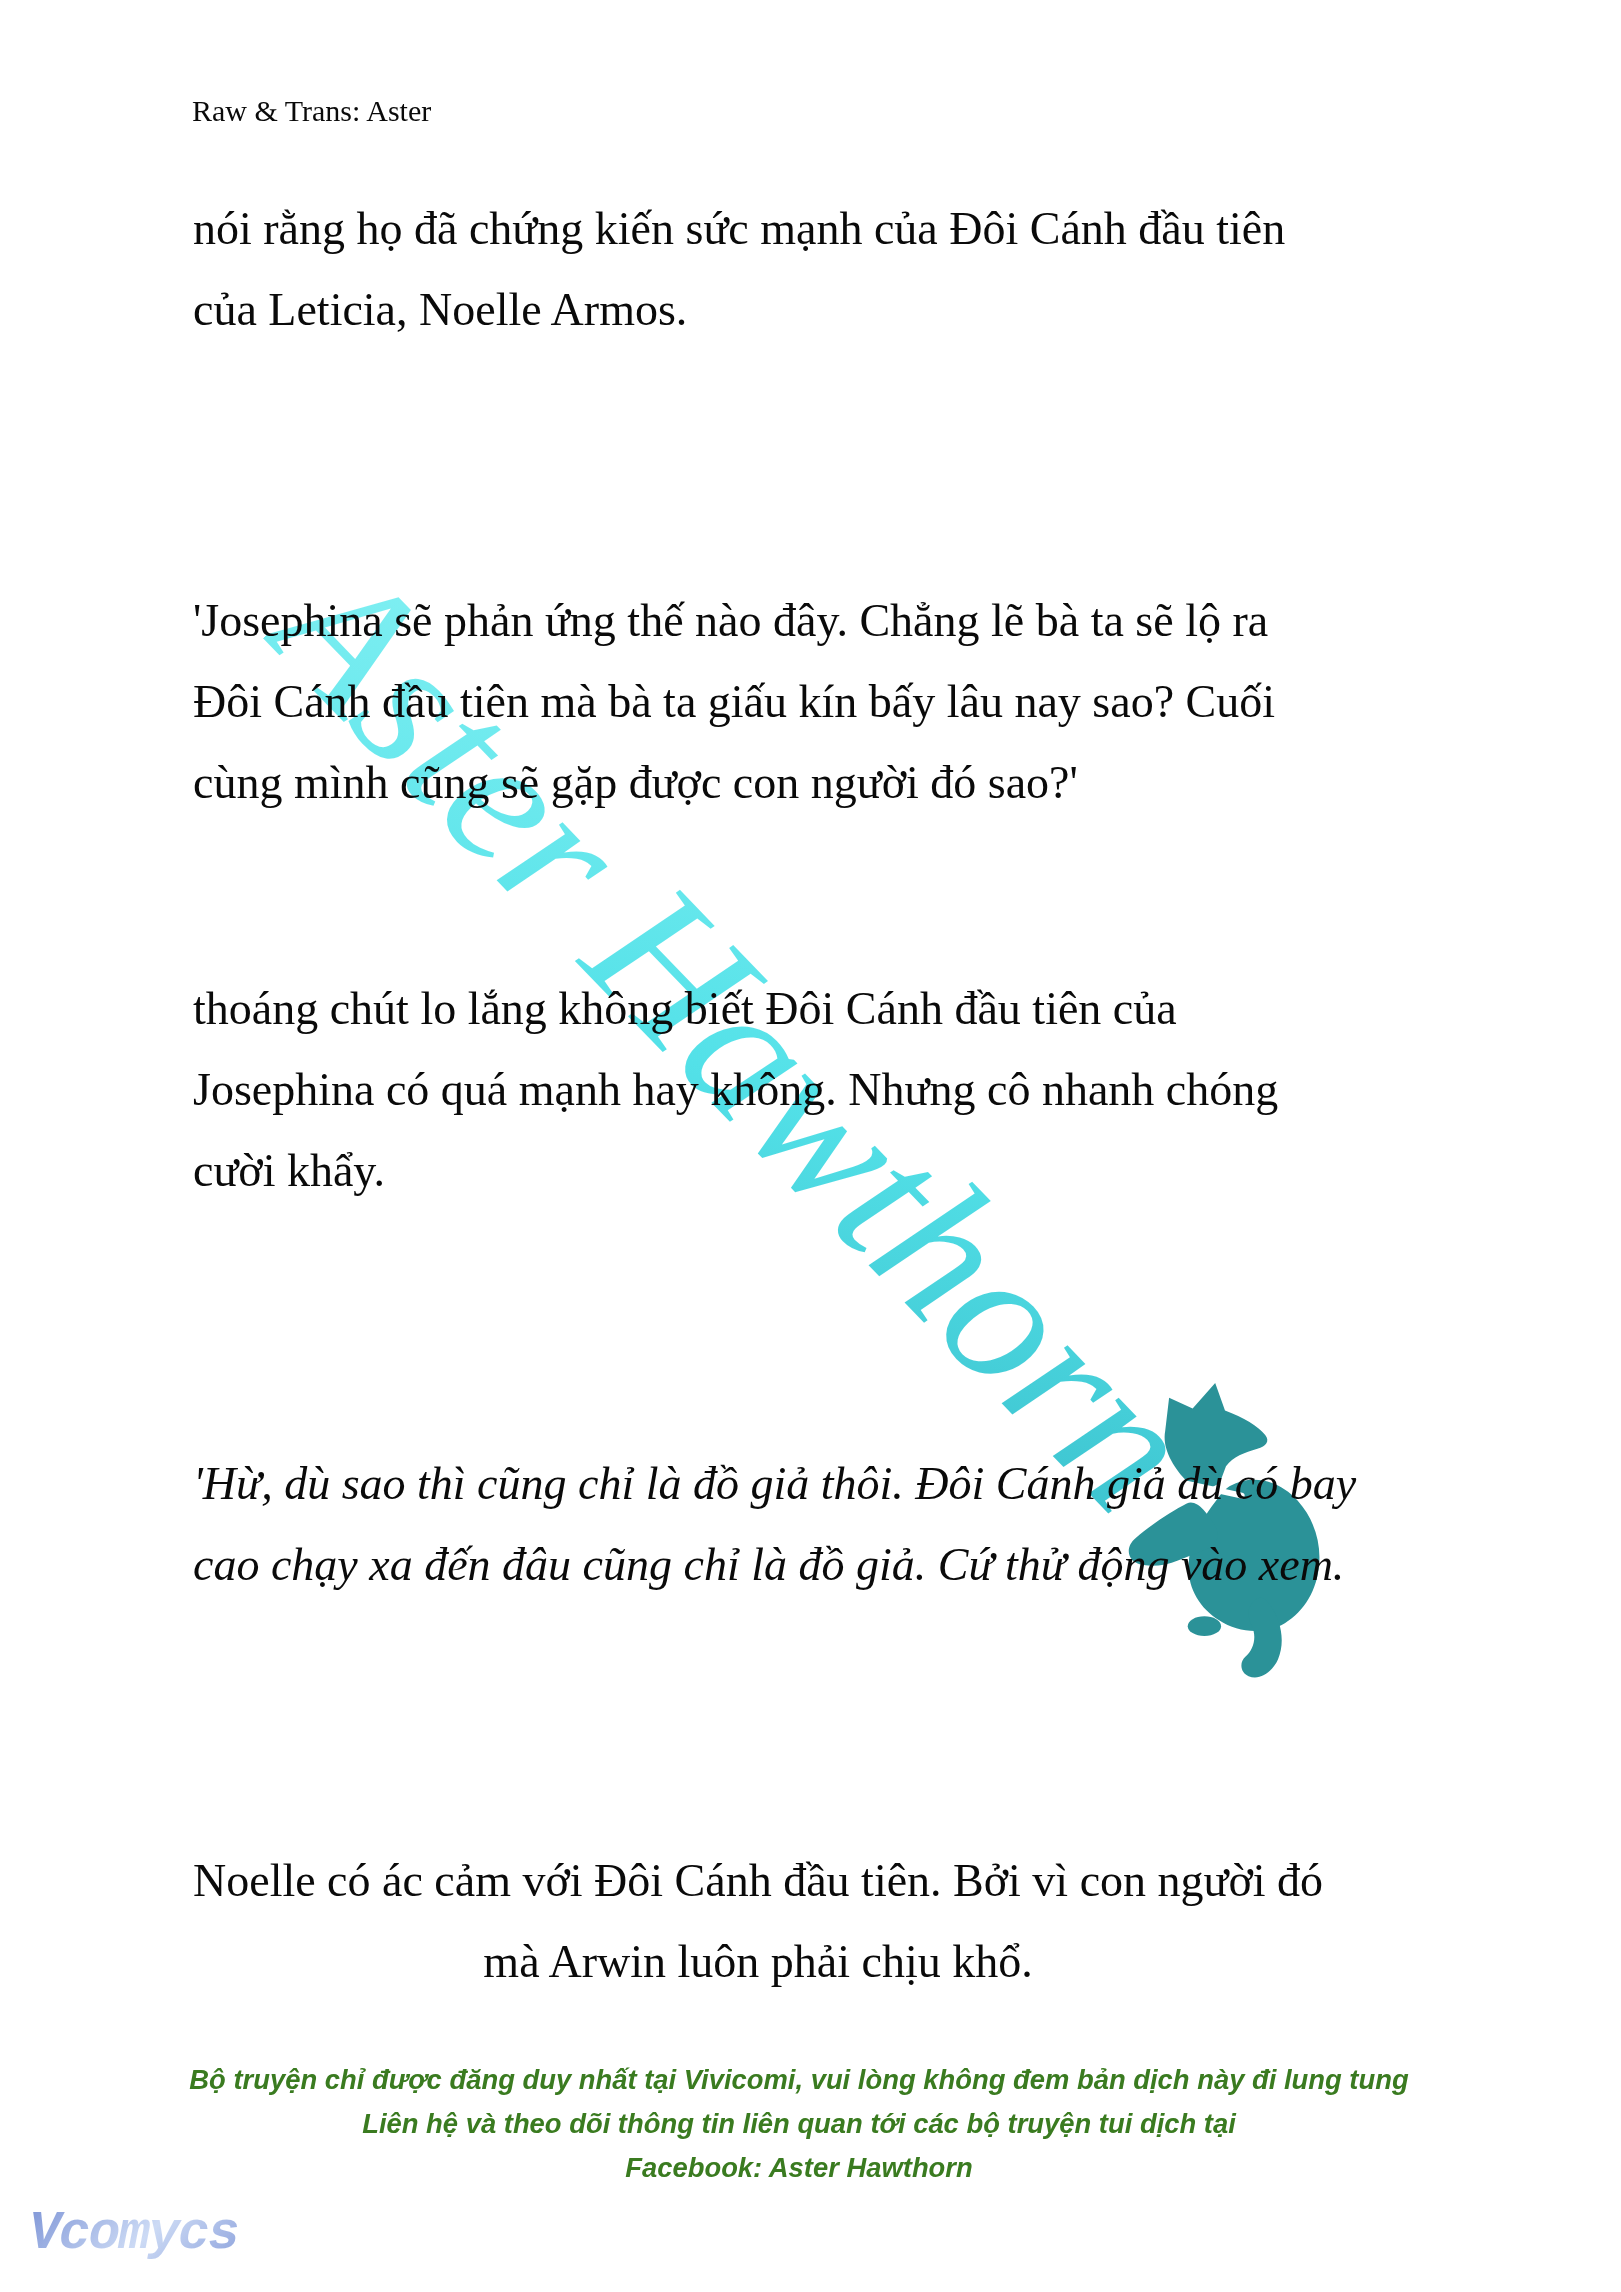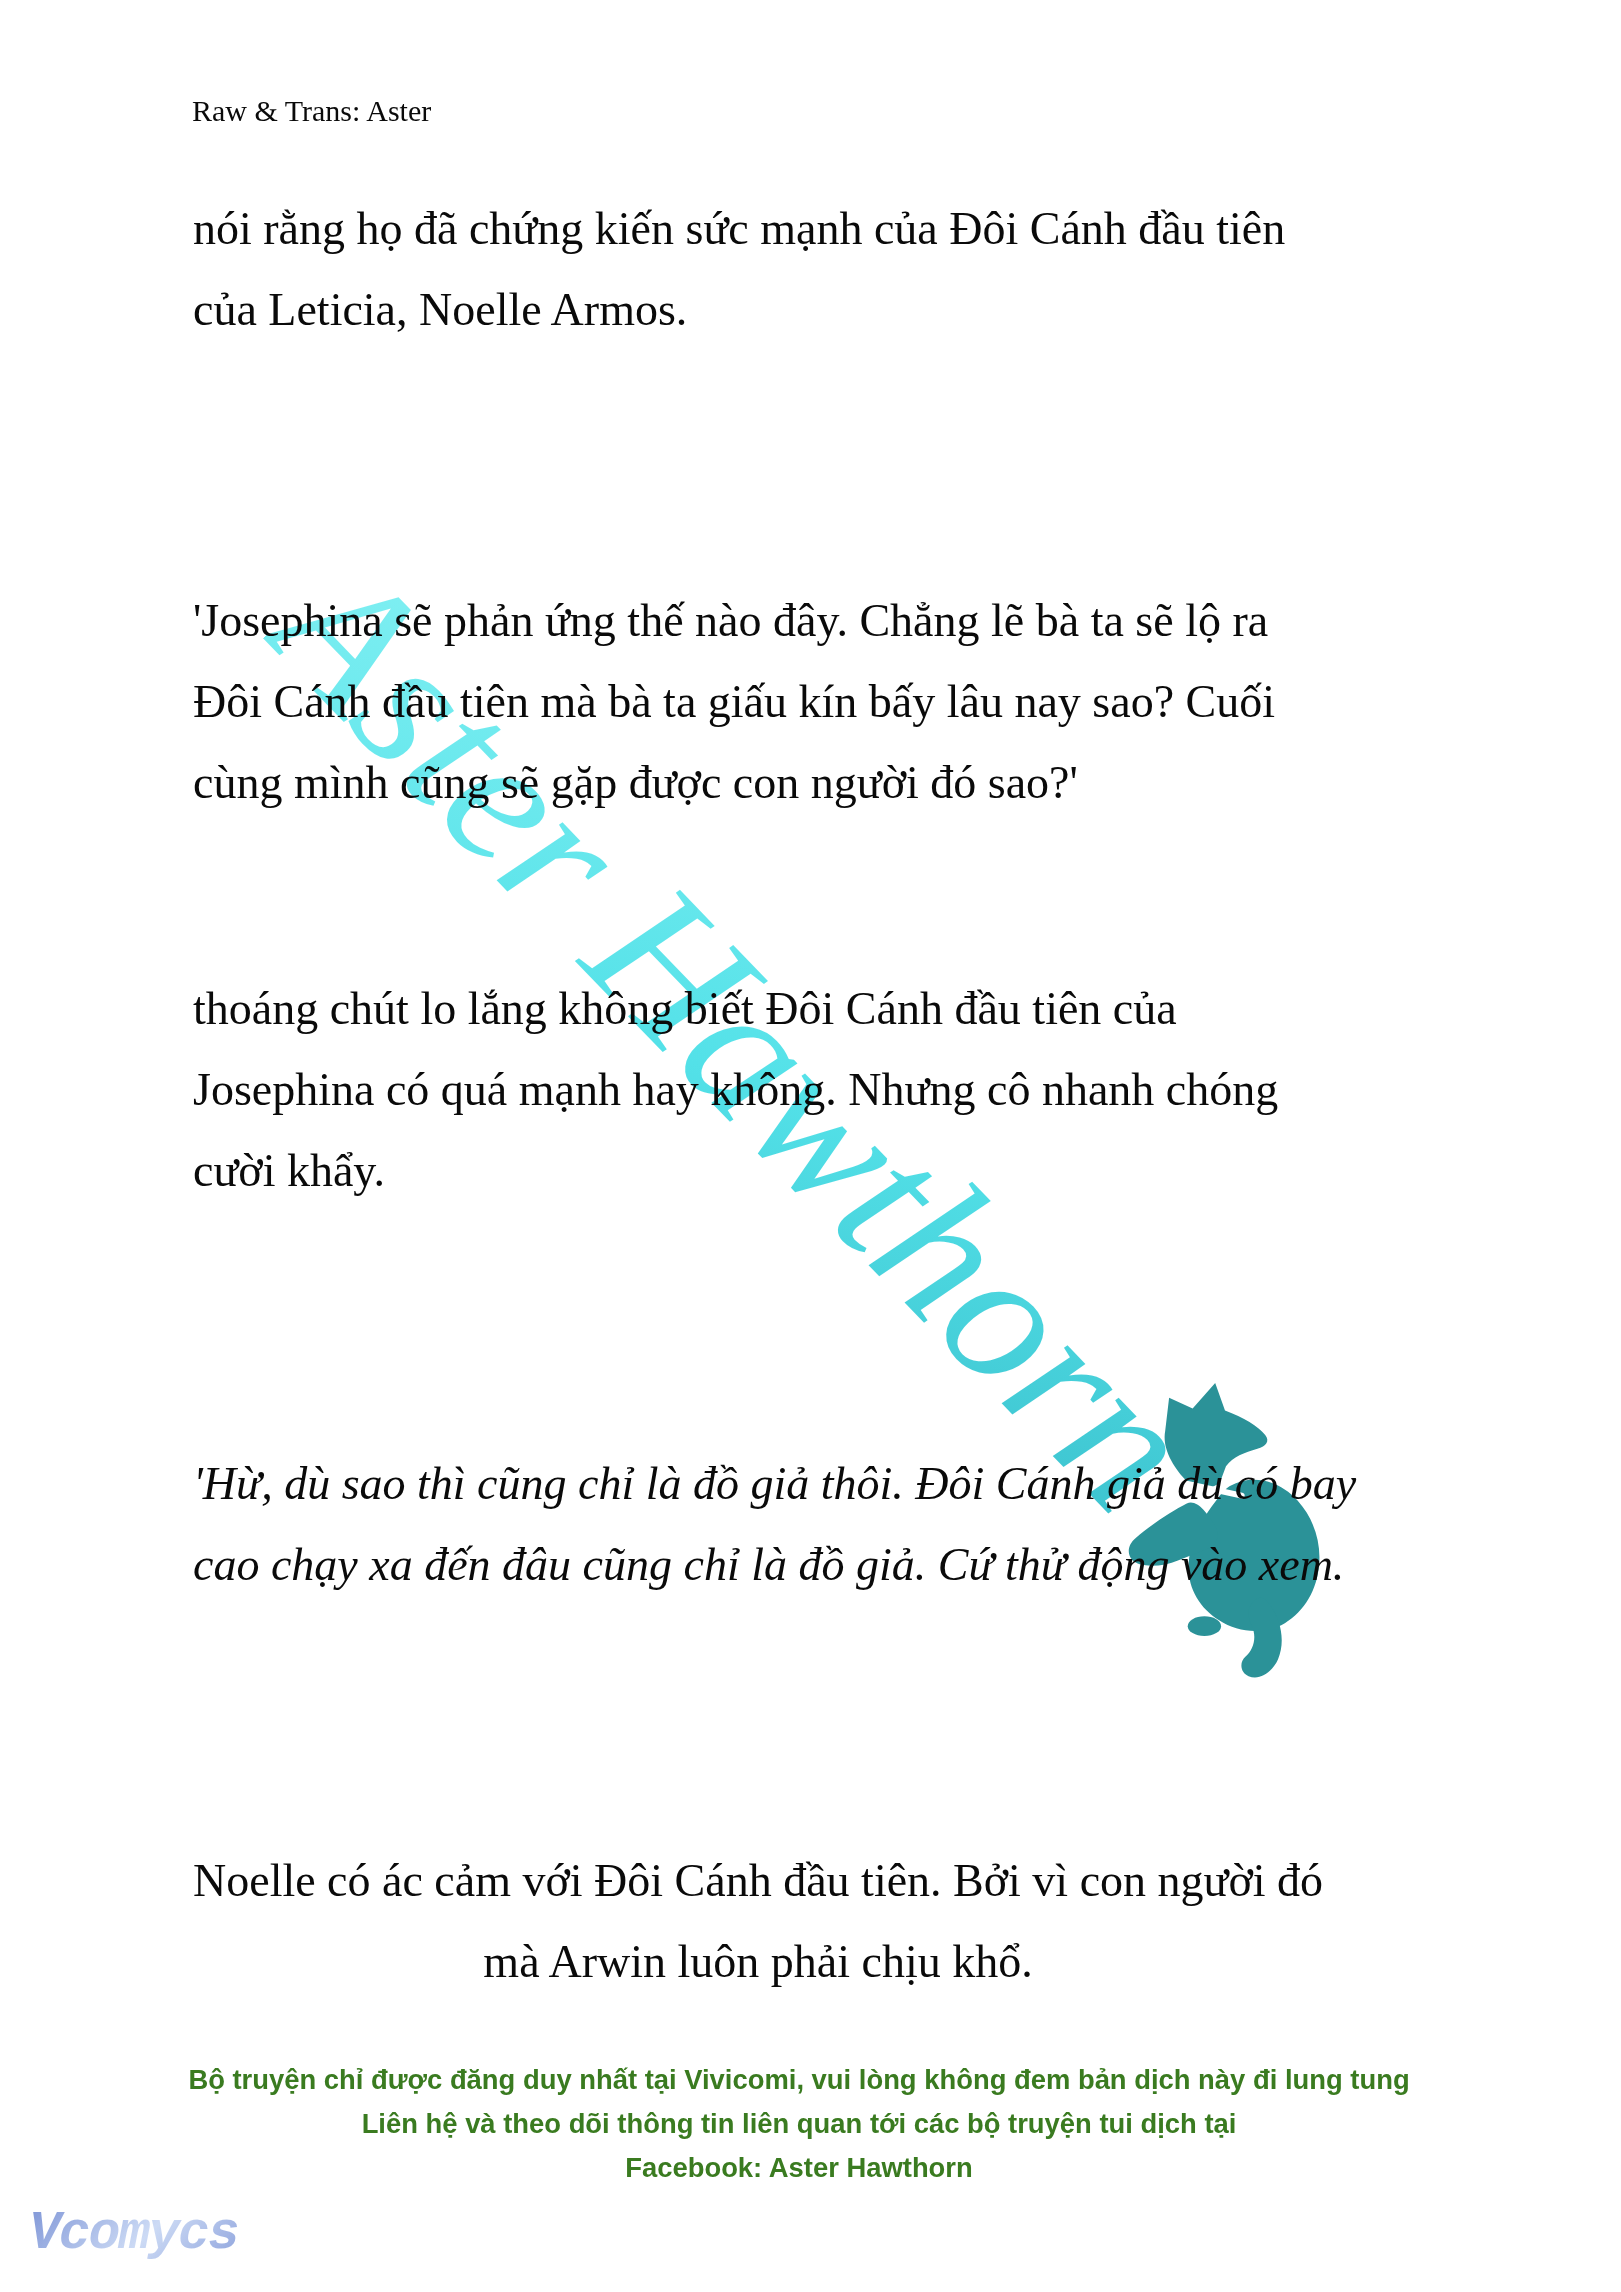--- a/index.html
+++ b/index.html
@@ -83,20 +83,21 @@
   .line { display:block; }
 
   
   .footer {
     position:absolute;
     left:0; top:2058px;
     width:1598px;
     text-align:center;
     font-family:"Liberation Sans","DejaVu Sans",sans-serif;
     font-weight:bold;
+    font-style:italic;
     font-size:27.4px;
     line-height:44px;
     color:var(--footer-green, #3A7B20);
     z-index:2;
   }
 
   
   .logo {
     position:absolute;
     left:29px; top:2203px;

